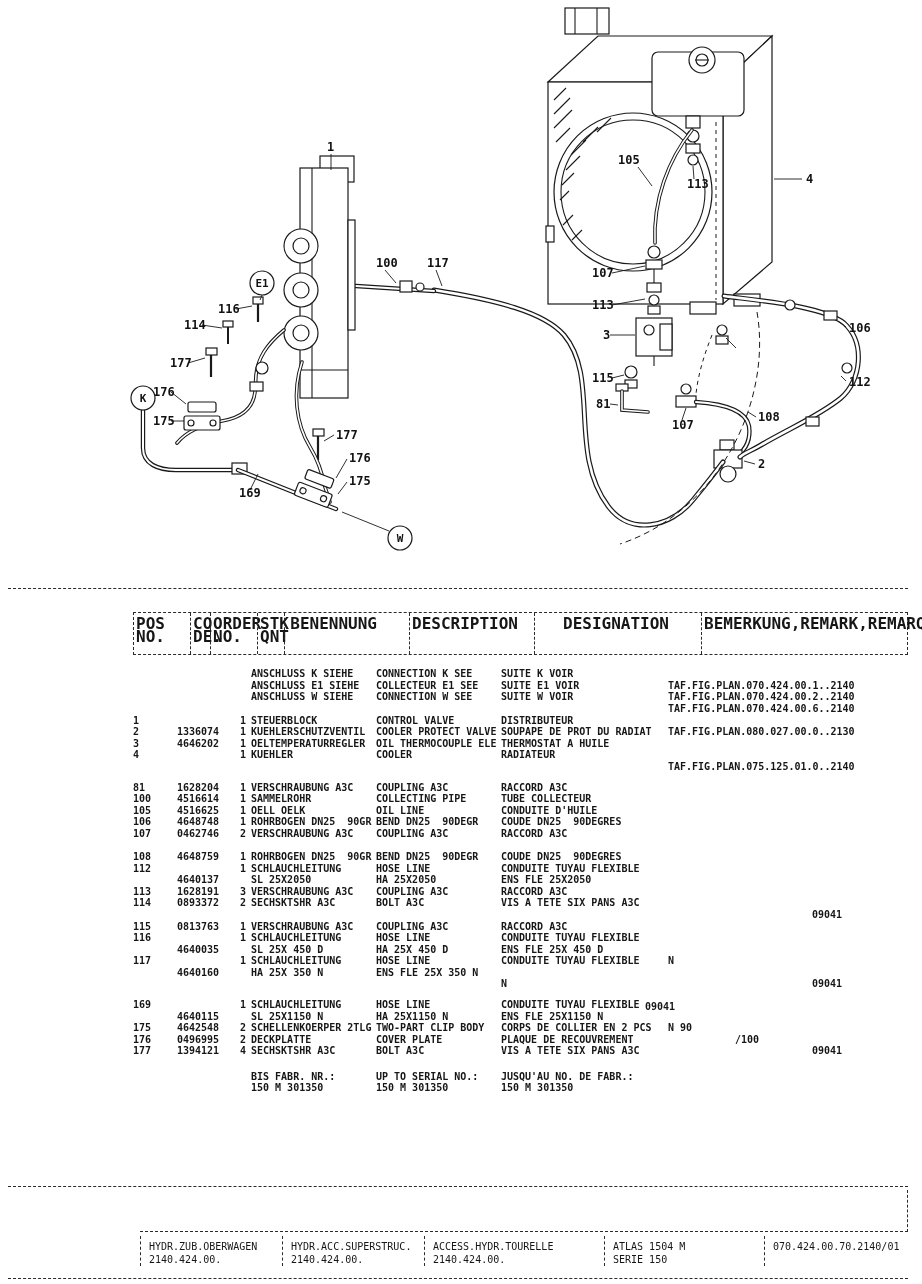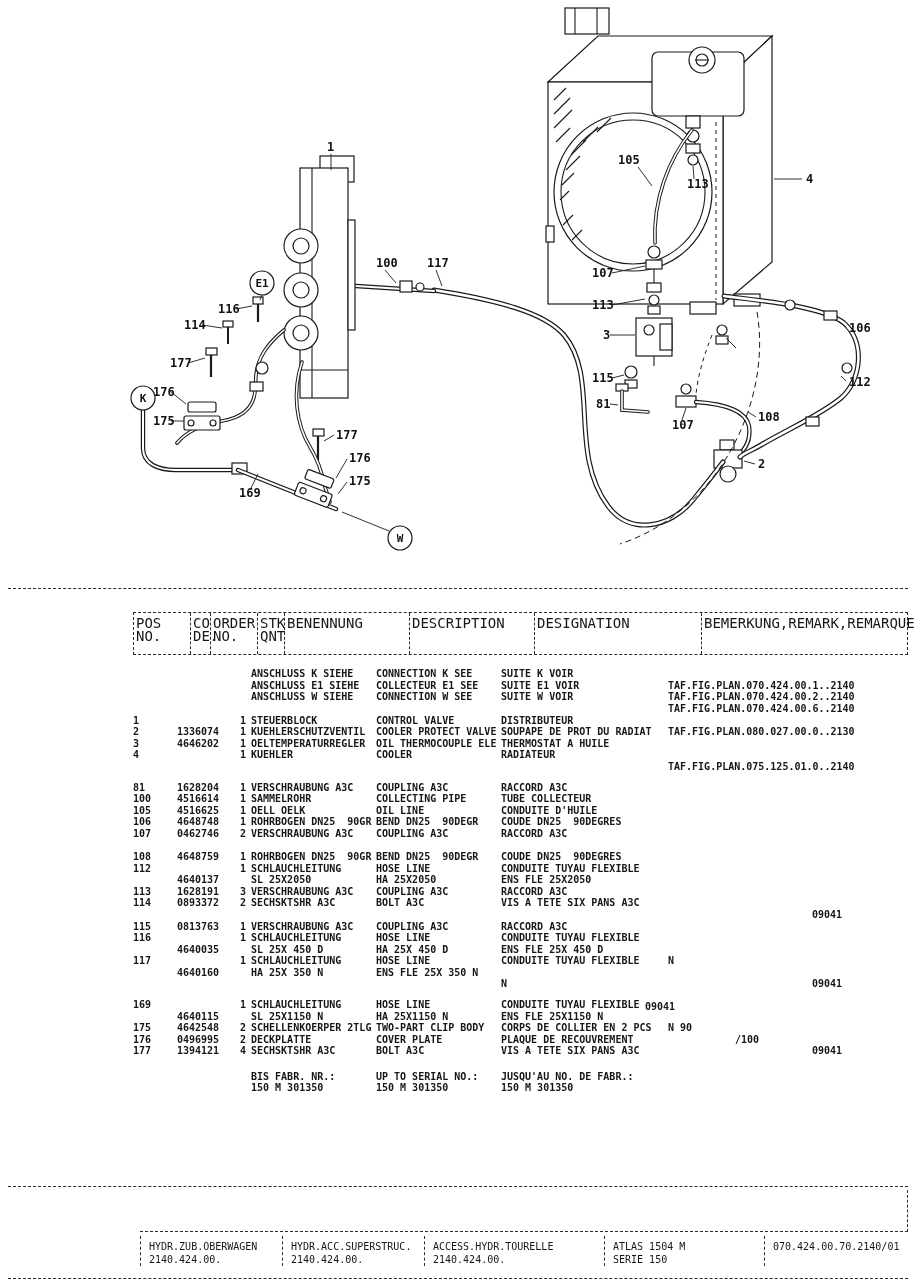--- a/index.html
+++ b/index.html
@@ -17,21 +17,21 @@
   .dash{stroke:#1a1a1a;stroke-width:1;fill:none;stroke-dasharray:6 4;}
   .dash2{stroke:#1a1a1a;stroke-width:1;fill:none;stroke-dasharray:4 4;}
   .leader{stroke:#1a1a1a;stroke-width:0.9;}
   .co{font:700 12px "DejaVu Sans Mono",monospace;fill:#111;}
   .mk{font:700 11px "DejaVu Sans Mono",monospace;fill:#111;text-anchor:middle;}
   .hline{position:absolute;height:0;border-top:1px dashed #2a2a2a;}
   .table-header{position:absolute;left:133px;top:612px;width:775px;height:43px;
         border-top:1px dashed #2a2a2a;border-bottom:1px dashed #2a2a2a;
         border-left:1px dashed #2a2a2a;border-right:1px dashed #2a2a2a;
         display:grid;grid-template-columns:24px 20px 47px 27px 125px 125px 167px 240px;
-        font-size:14px;font-weight:400;box-sizing:border-box;}
+        font-size:16px;font-weight:700;box-sizing:border-box;text-align:right;}
   .th{padding:4px 0 0 2px;line-height:13px;white-space:pre;overflow:visible;}
   .th + .th{border-left:1px dashed #2a2a2a;margin-left:32px;}
   .th-rem{display:flex;justify-content:space-between;padding-right:4px;gap:32px;}
   .tbody{position:absolute;left:133px;top:668px;width:775px;font-size:10px;font-weight:700;}
   .tr{display:grid;grid-template-columns:24px 20px 47px 27px 125px 125px 167px 240px;
       height:11.5px;line-height:11.5px;white-space:pre;}
   .c{overflow:visible;}
   .c-qnt{text-align:right;padding-right:5px;}
   .c-rem{position:relative;}
   .r1{position:absolute;left:0;white-space:pre;}

